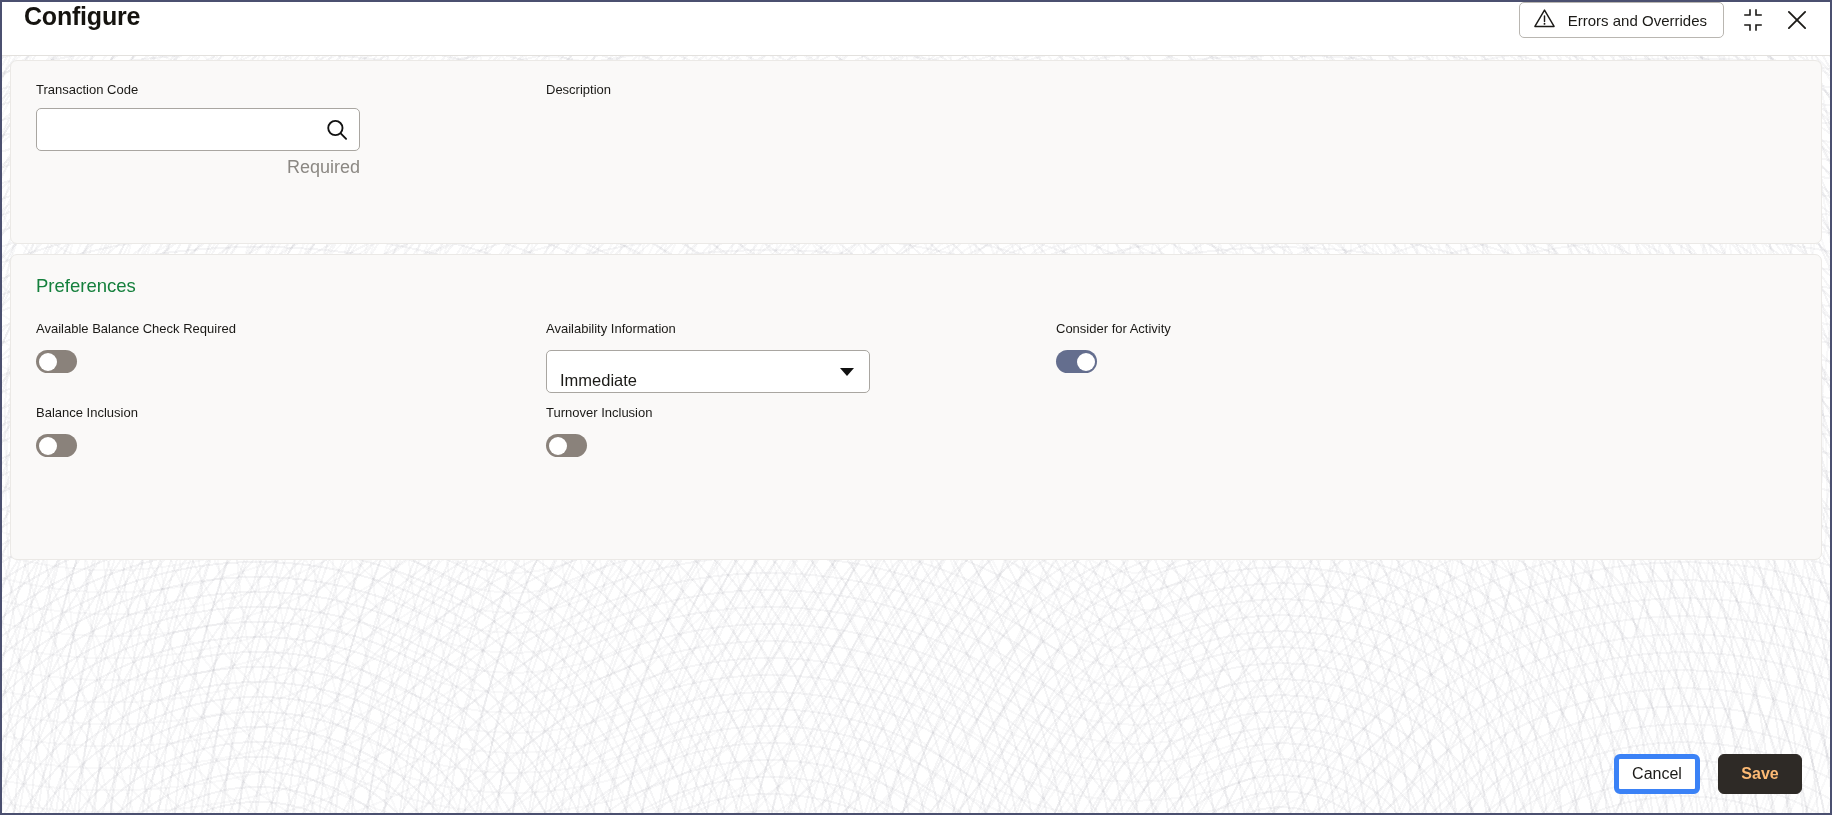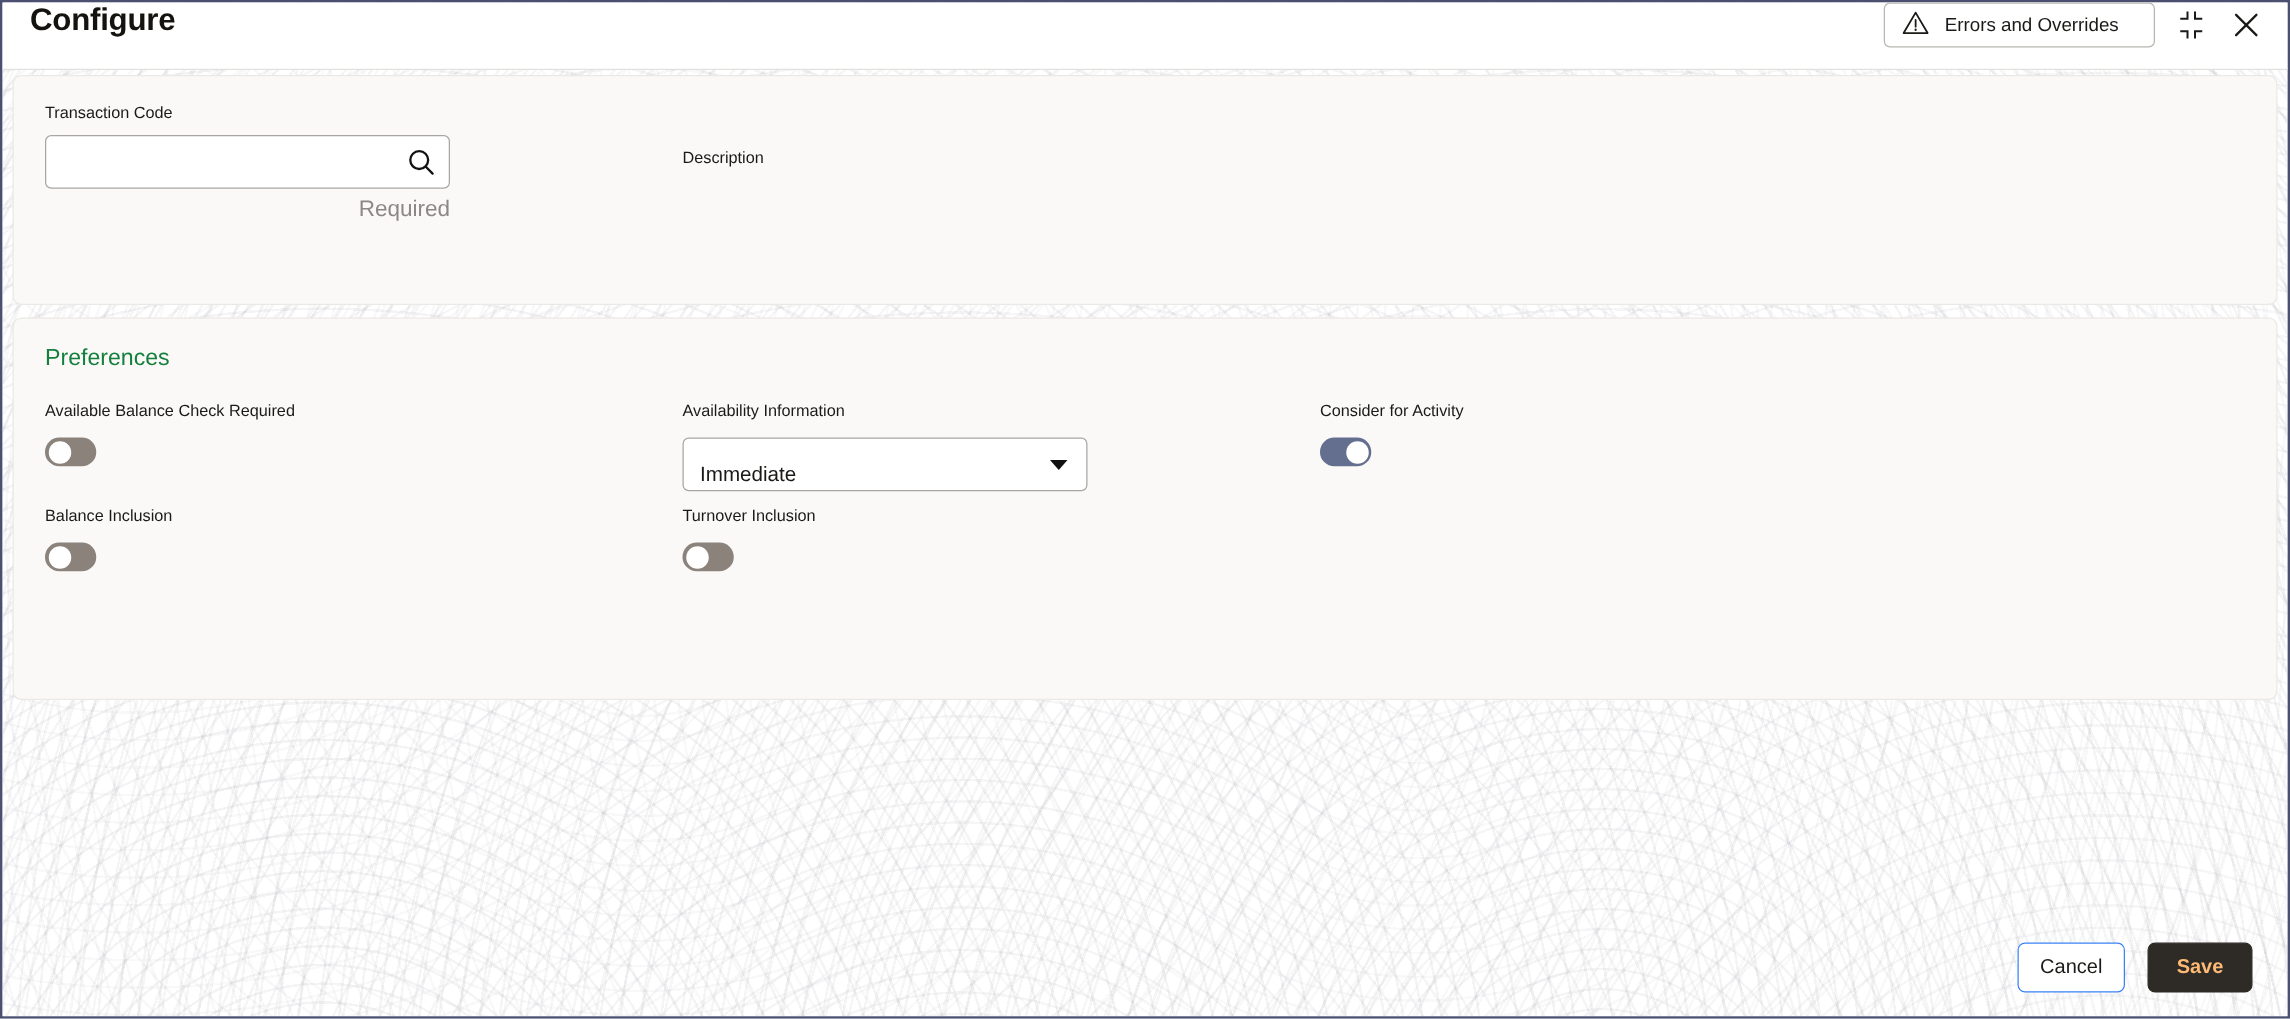--- a/index.html
+++ b/index.html
@@ -60,21 +60,21 @@
     display: flex;
     align-items: center;
     gap: 14px;
     margin-right: 18px;
   }
   .errors-btn {
     display: flex;
     align-items: center;
     gap: 12px;
     height: 36px;
-    padding: 0 28px 0 13px;
+    padding: 0 16px 0 13px;
     border: 1px solid #b9b6b1;
     border-radius: 5px;
     background: #ffffff;
     font-size: 15px;
     color: #1b1a17;
     cursor: pointer;
   }
   .icon-btn {
     width: 30px; height: 30px;
     display: flex; align-items: center; justify-content: center;
@@ -95,21 +95,21 @@
   #card-transaction { top: 58px; height: 184px; }
   #card-preferences { top: 252px; height: 306px; }
 
   .field-label {
     font-size: 13px;
     color: #1b1a17;
   }
 
   
   .tc-label { position: absolute; left: 25px; top: 21px; }
-  .desc-label { position: absolute; left: 535px; top: 21px; margin-top: 36px; }
+  .desc-label { position: absolute; left: 535px; top: 21px; }
 
   .search-wrap {
     position: absolute;
     left: 25px; top: 47px;
     width: 324px; height: 43px;
   }
   .search-input {
     width: 100%; height: 100%;
     border: 1px solid #a9a6a1;
     border-radius: 5px;
@@ -208,21 +208,21 @@
   }
   .btn {
     font-size: 16px;
     font-family: "Liberation Sans", sans-serif;
     border-radius: 6px;
     cursor: pointer;
     height: 40px;
   }
   .btn-cancel {
     background: #ffffff;
-    border: 1px solid #3b82f6;
+    border: 5px solid #3b82f6;
     color: #1b1a17;
     width: 86px;
   }
   .btn-save {
     background: #2e2a26;
     border: 1px solid #2e2a26;
     color: #fdba74;
     font-weight: bold;
     width: 84px;
   }

